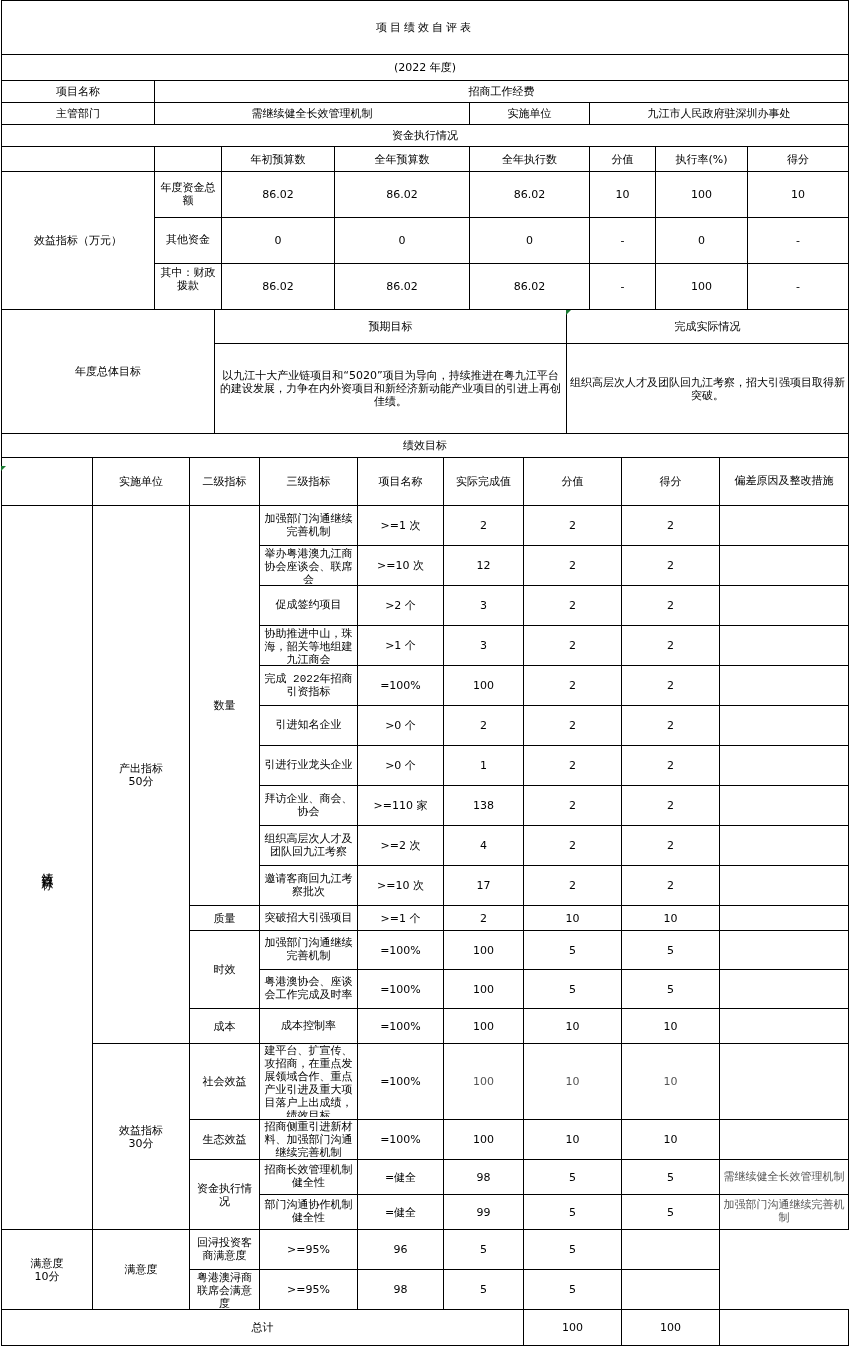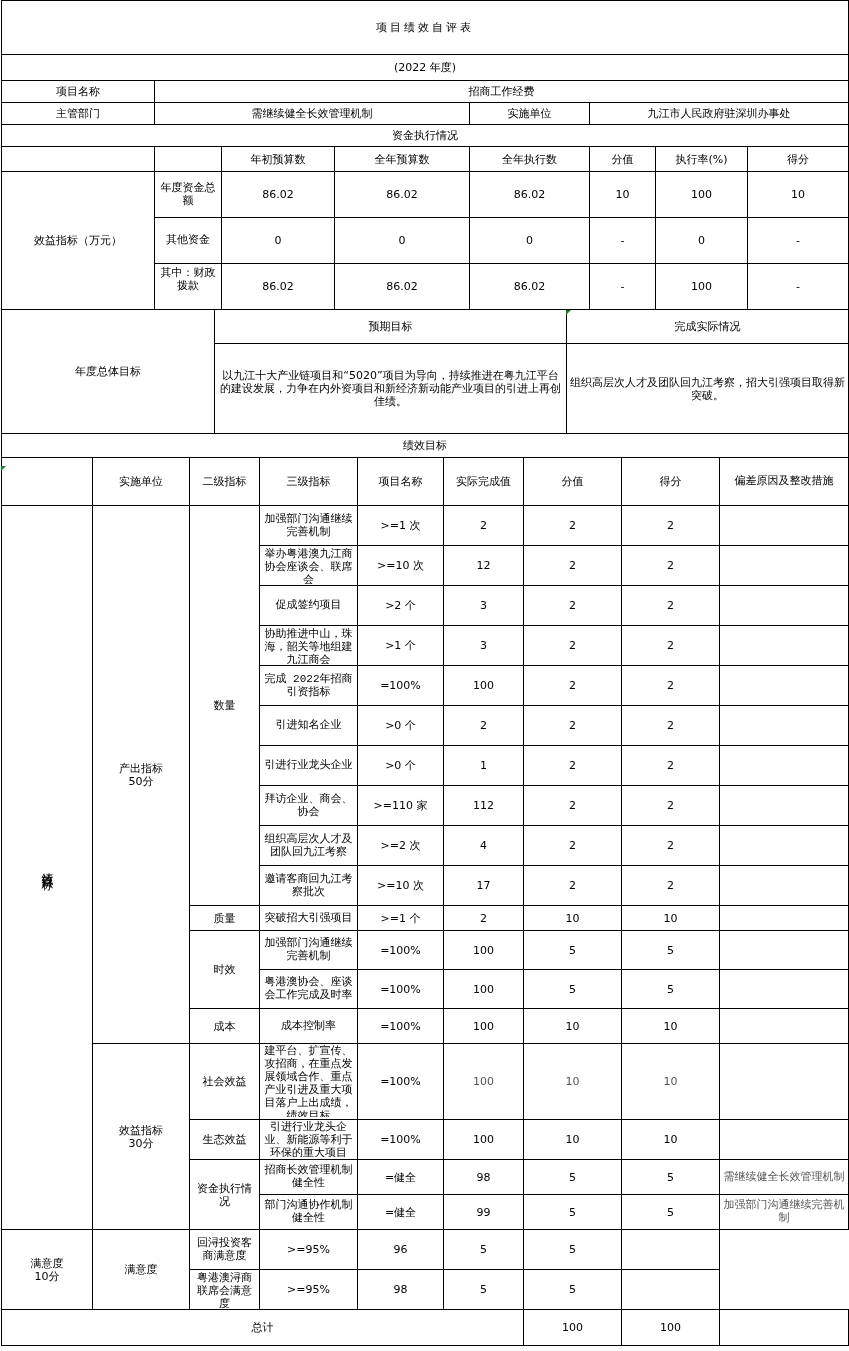--- a/index.html
+++ b/index.html
@@ -303,21 +303,21 @@
       <td class="val">2</td>
       <td class="val">2</td>
       <td class="small tight"></td>
     </tr>
 
     <tr style="height:40px">
       <td class="cell-left small tight">
             <span class="inner-wrap" style="max-height:36px">拜访企业、商会、协会</span>
           </td>
       <td class="small">&gt;=110 家</td>
-      <td class="val">112</td>
+      <td class="val">138</td>
       <td class="val">2</td>
       <td class="val">2</td>
       <td class="small tight"></td>
     </tr>
 
     <tr style="height:40px">
       <td class="cell-left small tight">
             <span class="inner-wrap" style="max-height:36px">组织高层次人才及团队回九江考察</span>
           </td>
       <td class="small">&gt;=2 次</td>
@@ -395,21 +395,21 @@
       <td class="small">=100%</td>
       <td class="val grey">100</td>
       <td class="val grey">10</td>
       <td class="val grey">10</td>
       <td class="small tight"></td>
     </tr>
 
     <tr style="height:40px">
       <td class="lbl">生态效益</td>
       <td class="cell-left small tight" style="vertical-align:top;padding-top:1px">
-            <span class="inner-wrap" style="max-height:36px">引进行业龙头企业、新能源等利于环保的重大项目</span>
+            <span class="inner-wrap" style="max-height:36px">招商侧重引进新材料、加强部门沟通继续完善机制</span>
           </td>
       <td class="small">=100%</td>
       <td class="val">100</td>
       <td class="val">10</td>
       <td class="val">10</td>
       <td class="small tight"></td>
     </tr>
 
     <tr style="height:35px">
       <td rowspan="2" class="lbl">资金执行情况</td>

